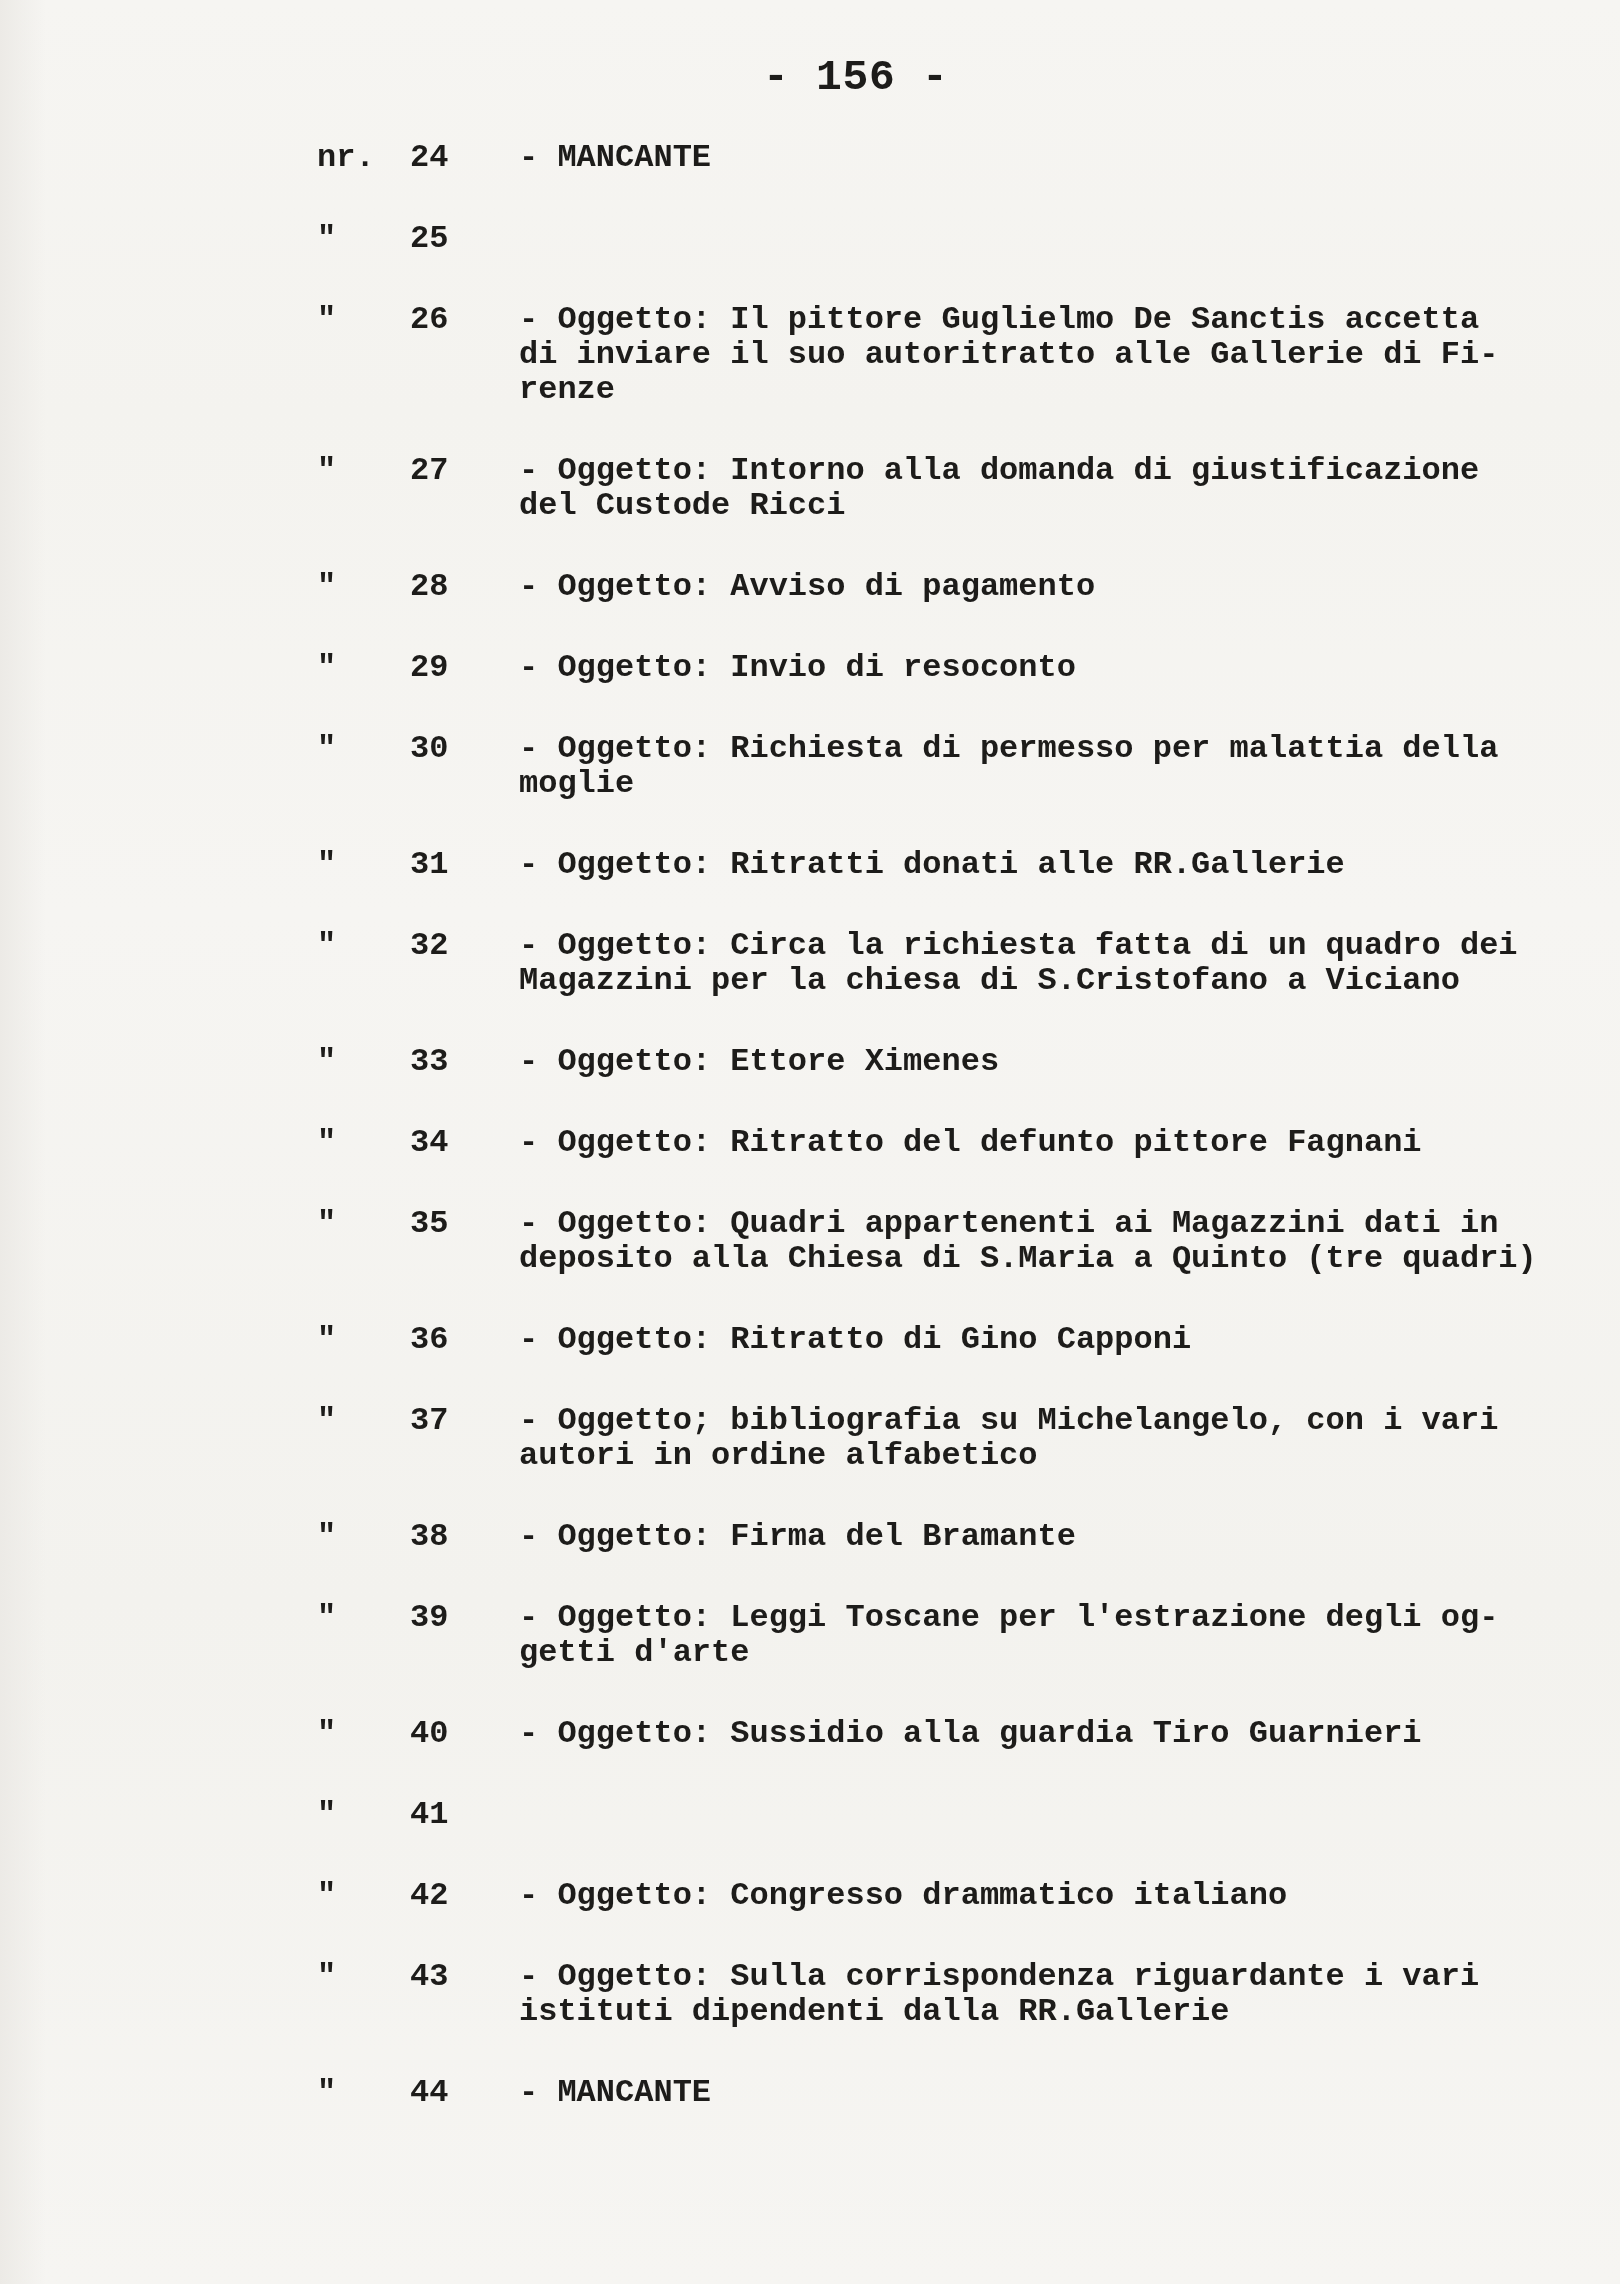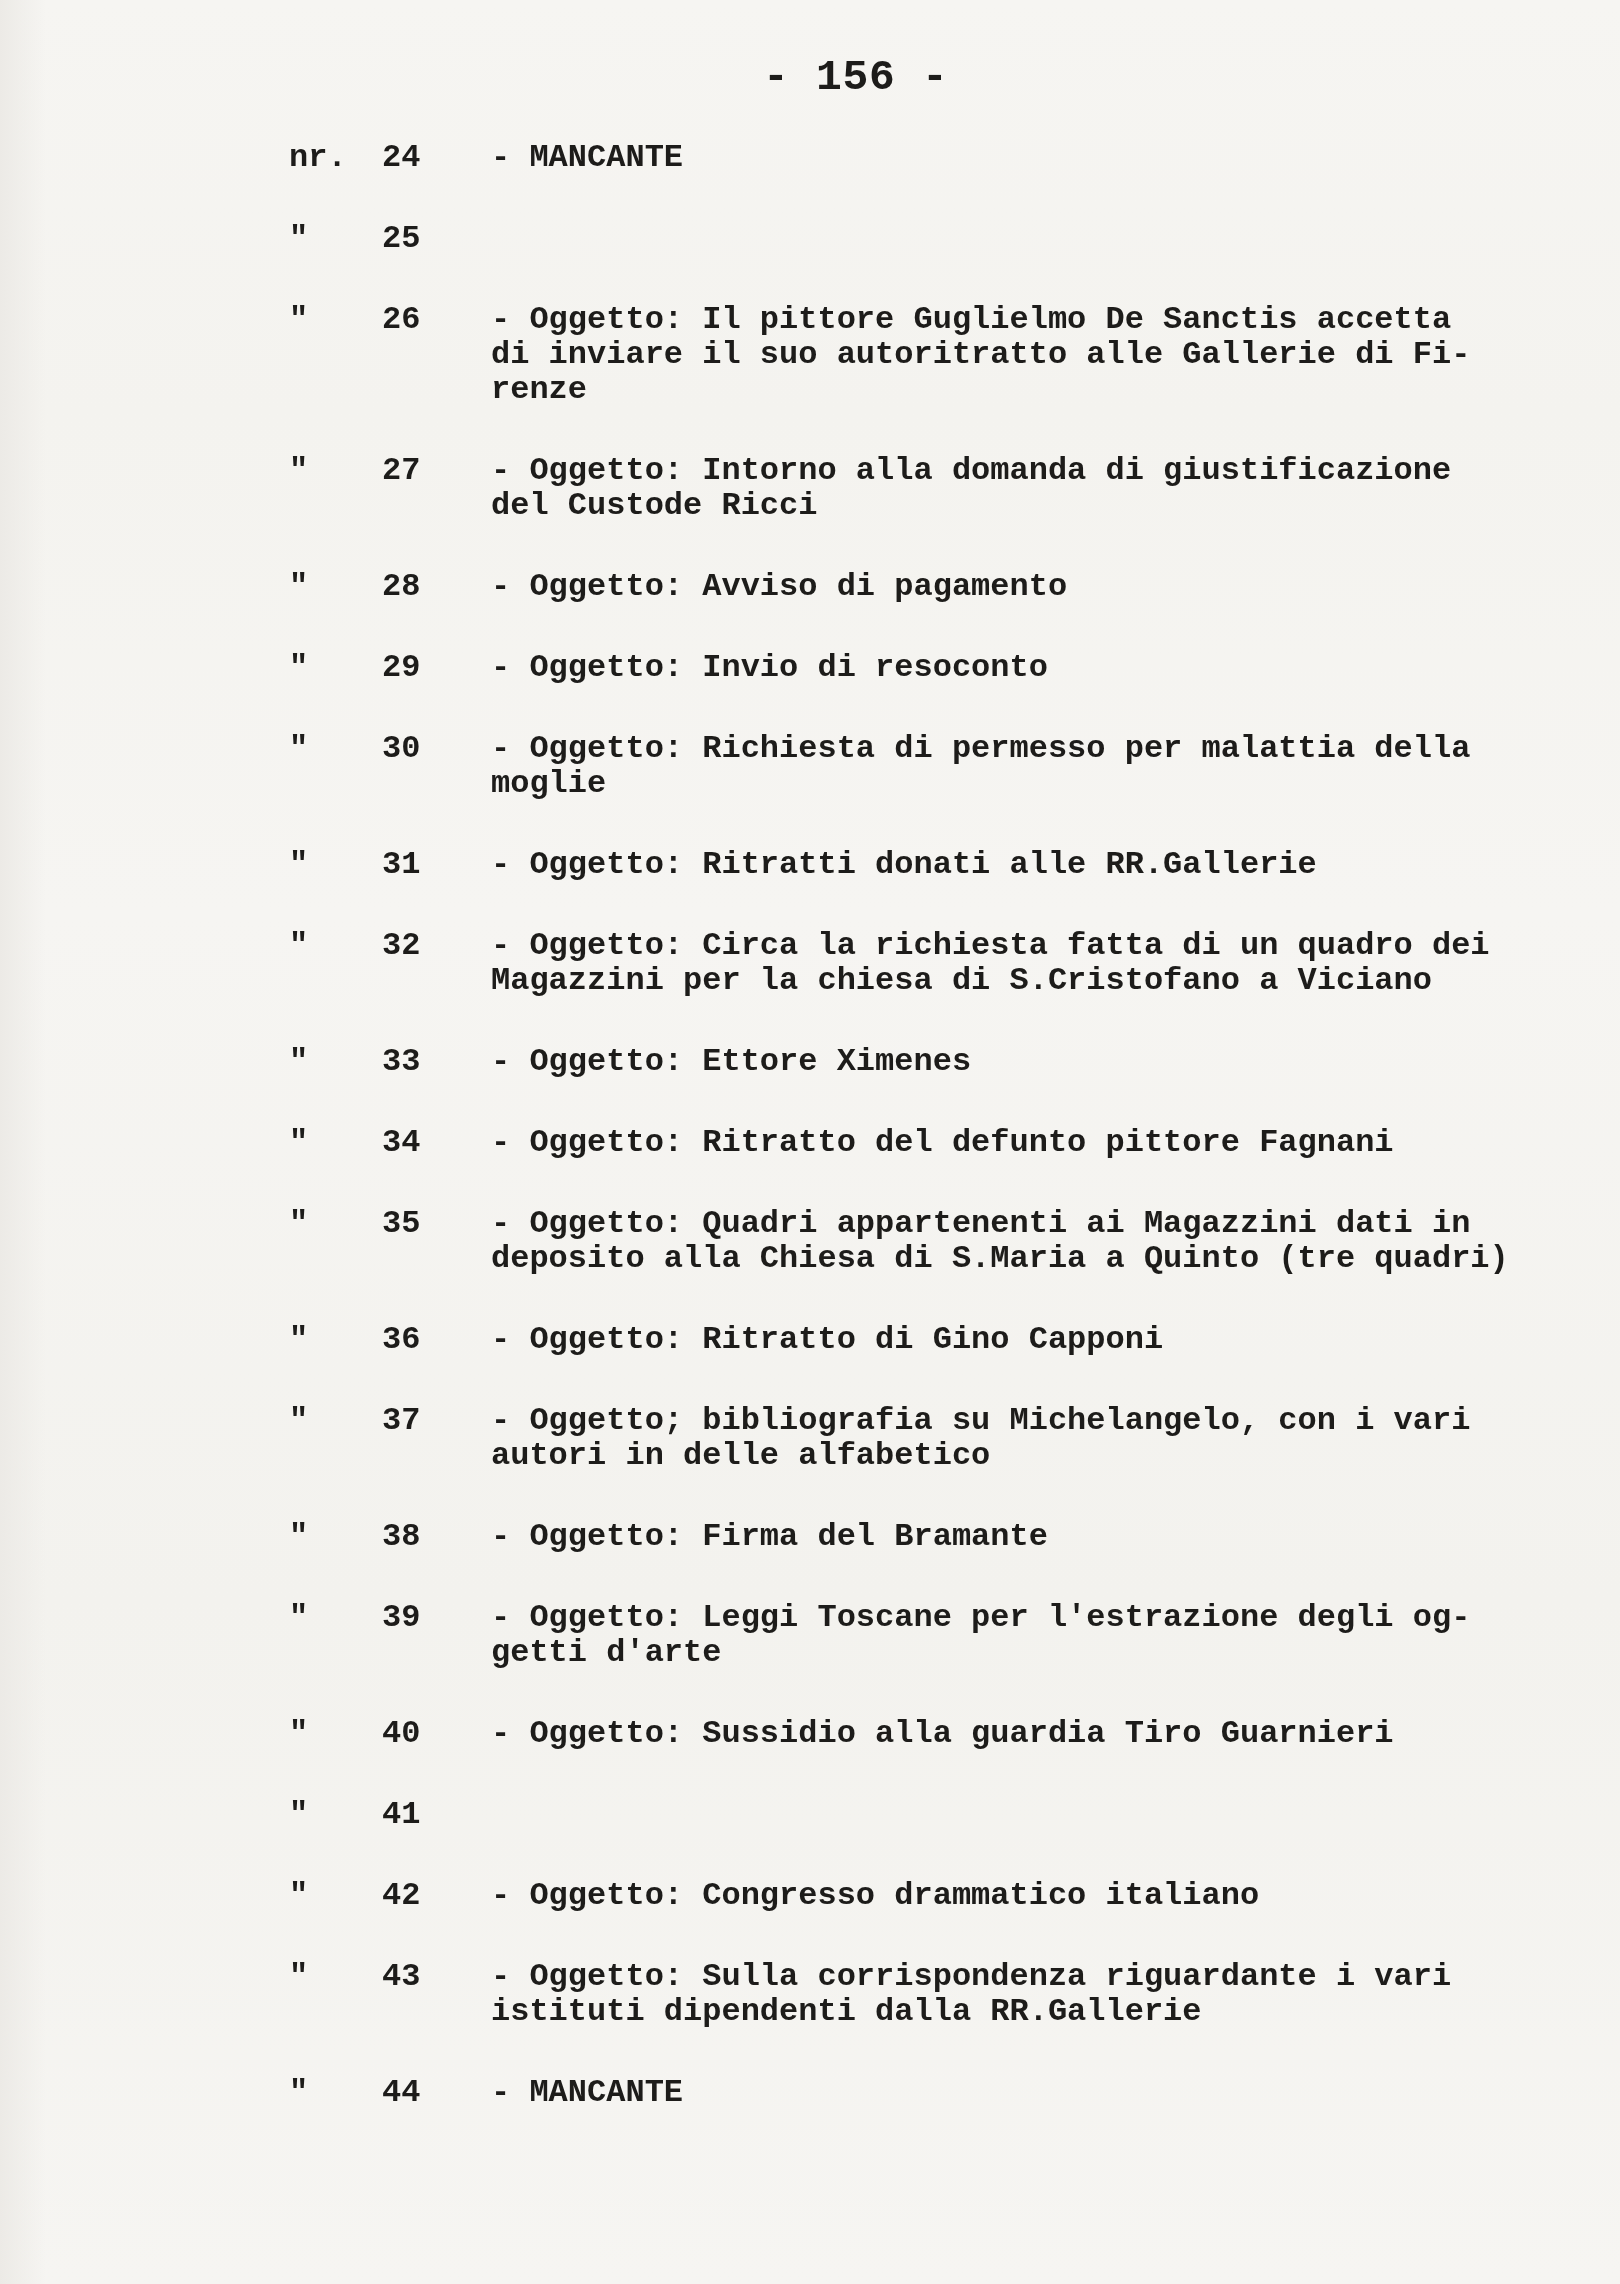--- a/index.html
+++ b/index.html
@@ -36,20 +36,21 @@
     top: 140px;
     left: 289px;
     width: 1273px;
   }
   .entry {
     display: flex;
     align-items: flex-start;
     margin-bottom: 46px;
     font-size: 32px;
     line-height: 35px;
+    margin-left: 28px;
   }
   .entry .marker {
     width: 93px;
     flex: 0 0 93px;
   }
   .entry .number {
     width: 109px;
     flex: 0 0 109px;
   }
   .entry .text {
@@ -145,21 +146,21 @@
   <div class="entry">
     <span class="marker">"</span>
     <span class="number">36</span>
     <span class="text">- Oggetto: Ritratto di Gino Capponi</span>
   </div>
 
   <div class="entry">
     <span class="marker">"</span>
     <span class="number">37</span>
     <span class="text">- Oggetto; bibliografia su Michelangelo, con i vari
-autori in delle alfabetico</span>
+autori in ordine alfabetico</span>
   </div>
 
   <div class="entry">
     <span class="marker">"</span>
     <span class="number">38</span>
     <span class="text">- Oggetto: Firma del Bramante</span>
   </div>
 
   <div class="entry">
     <span class="marker">"</span>

